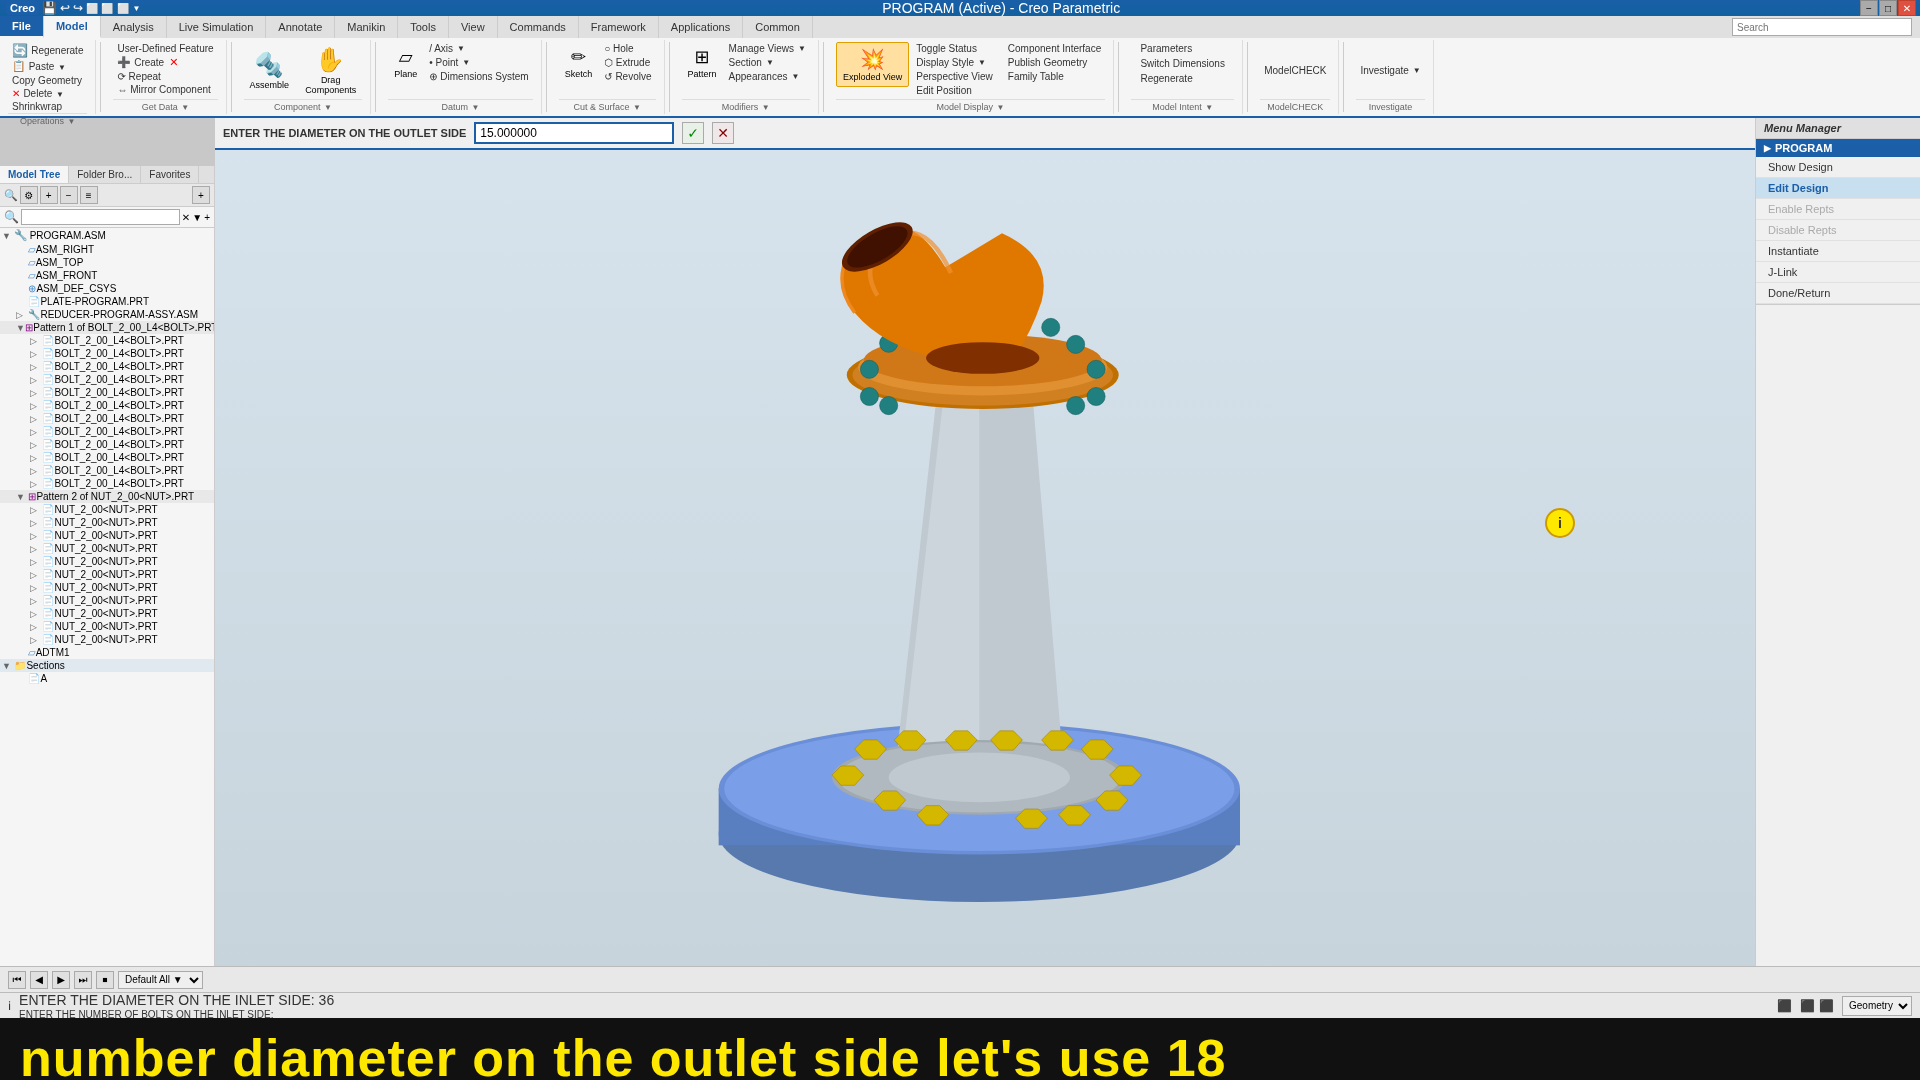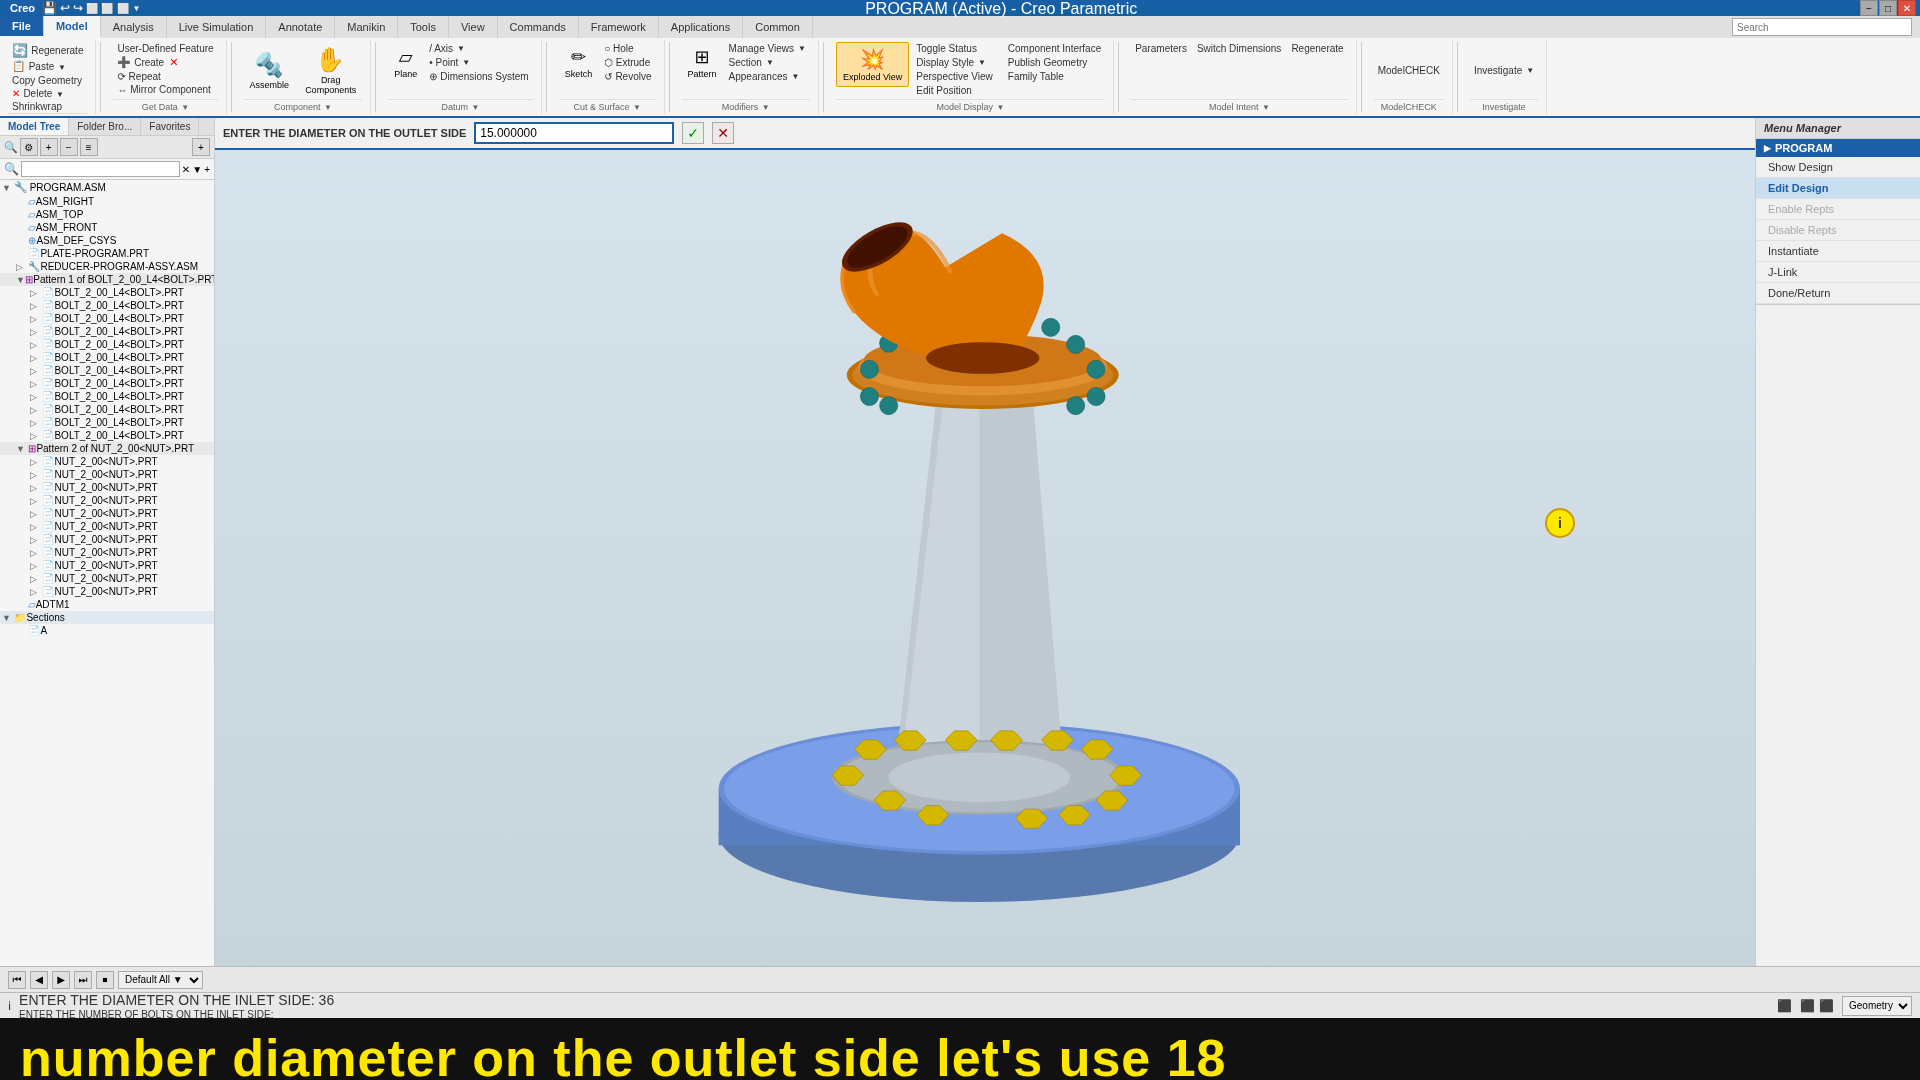--- a/index.html
+++ b/index.html
@@ -364,21 +364,21 @@
   <div style="display:flex; align-items:center; padding:0 6px; gap:3px;">
     <span class="creo-logo" style="font-size:11px; padding:1px 4px;">Creo</span>
     <span style="color:white; font-size:12px; cursor:pointer;">💾</span>
     <span style="color:white; font-size:12px; cursor:pointer;">↩</span>
     <span style="color:white; font-size:12px; cursor:pointer;">↪</span>
     <span style="color:white; font-size:10px; cursor:pointer;">⬜</span>
     <span style="color:white; font-size:10px; cursor:pointer;">⬜</span>
     <span style="color:white; font-size:10px; cursor:pointer;">⬜</span>
     <span style="color:white; font-size:8px; cursor:pointer;">▼</span>
   </div>
-  <div style="flex:1; display:flex; align-items:flex-start; justify-content:center; color:white; font-size:16px;">
+  <div style="flex:1; display:flex; align-items:flex-end; justify-content:center; color:white; font-size:14px;">
     <span>PROGRAM (Active) - Creo Parametric</span>
   </div>
   <div style="display:flex; align-items:center; gap:1px; padding:0 4px;">
     <div style="width:18px;height:16px;background:#aaa;border:1px solid #888;display:flex;align-items:center;justify-content:center;cursor:pointer;font-size:10px;">−</div>
     <div style="width:18px;height:16px;background:#aaa;border:1px solid #888;display:flex;align-items:center;justify-content:center;cursor:pointer;font-size:10px;">□</div>
     <div style="width:18px;height:16px;background:#e05040;border:1px solid #c04030;display:flex;align-items:center;justify-content:center;cursor:pointer;font-size:10px;color:white;">✕</div>
   </div>
 </div>
 
 <div class="ribbon-tabs" style="height:22px;">
@@ -527,21 +527,21 @@
           <div class="ribbon-btn-small">Publish Geometry</div>
           <div class="ribbon-btn-small">Family Table</div>
         </div>
       </div>
     </div>
     <div class="ribbon-group-label">Model Display <span class="dropdown-arrow">▼</span></div>
   </div>
   <div class="separator"></div>
 
   <div class="ribbon-group" style="min-width:120px;">
-    <div class="ribbon-buttons" style="flex-direction:row; align-items:flex-start;">
+    <div class="ribbon-buttons" style="flex-direction:column; align-items:flex-start;">
       <div class="ribbon-btn-small">Parameters</div>
       <div class="ribbon-btn-small">Switch Dimensions</div>
       <div class="ribbon-btn-small">Regenerate</div>
     </div>
     <div class="ribbon-group-label">Model Intent <span class="dropdown-arrow">▼</span></div>
   </div>
   <div class="separator"></div>
 
   <div class="ribbon-group">
     <div class="ribbon-buttons">
@@ -554,21 +554,21 @@
   <div class="ribbon-group">
     <div class="ribbon-buttons">
       <div class="ribbon-btn-small">Investigate <span class="dropdown-arrow">▼</span></div>
     </div>
     <div class="ribbon-group-label">Investigate</div>
   </div>
 </div>
 
 <div id="main" style="display:flex; height:calc(1080px - 22px - 22px - 80px - 28px - 80px); position:relative;">
 
-  <div id="left-panel" style="width:215px; background:#f5f5f5; border-right:1px solid #ccc; display:flex; flex-direction:column; overflow:hidden;">
+  <div id="left-panel" style="width:215px; background:#f5f5f5; border-right:1px solid #ccc; display:flex; flex-direction:column; overflow:hidden;margin-top:48px;">
 
     <div class="panel-tabs">
       <span class="panel-tab active" style="font-size:10px;">Model Tree</span>
       <span class="panel-tab" style="font-size:10px;">Folder Bro...</span>
       <span class="panel-tab" style="font-size:10px;">Favorites</span>
     </div>
 
     <div class="tree-toolbar">
       <span style="font-size:11px;">🔍</span>
       <div class="tree-toolbar-btn">⚙</div>

